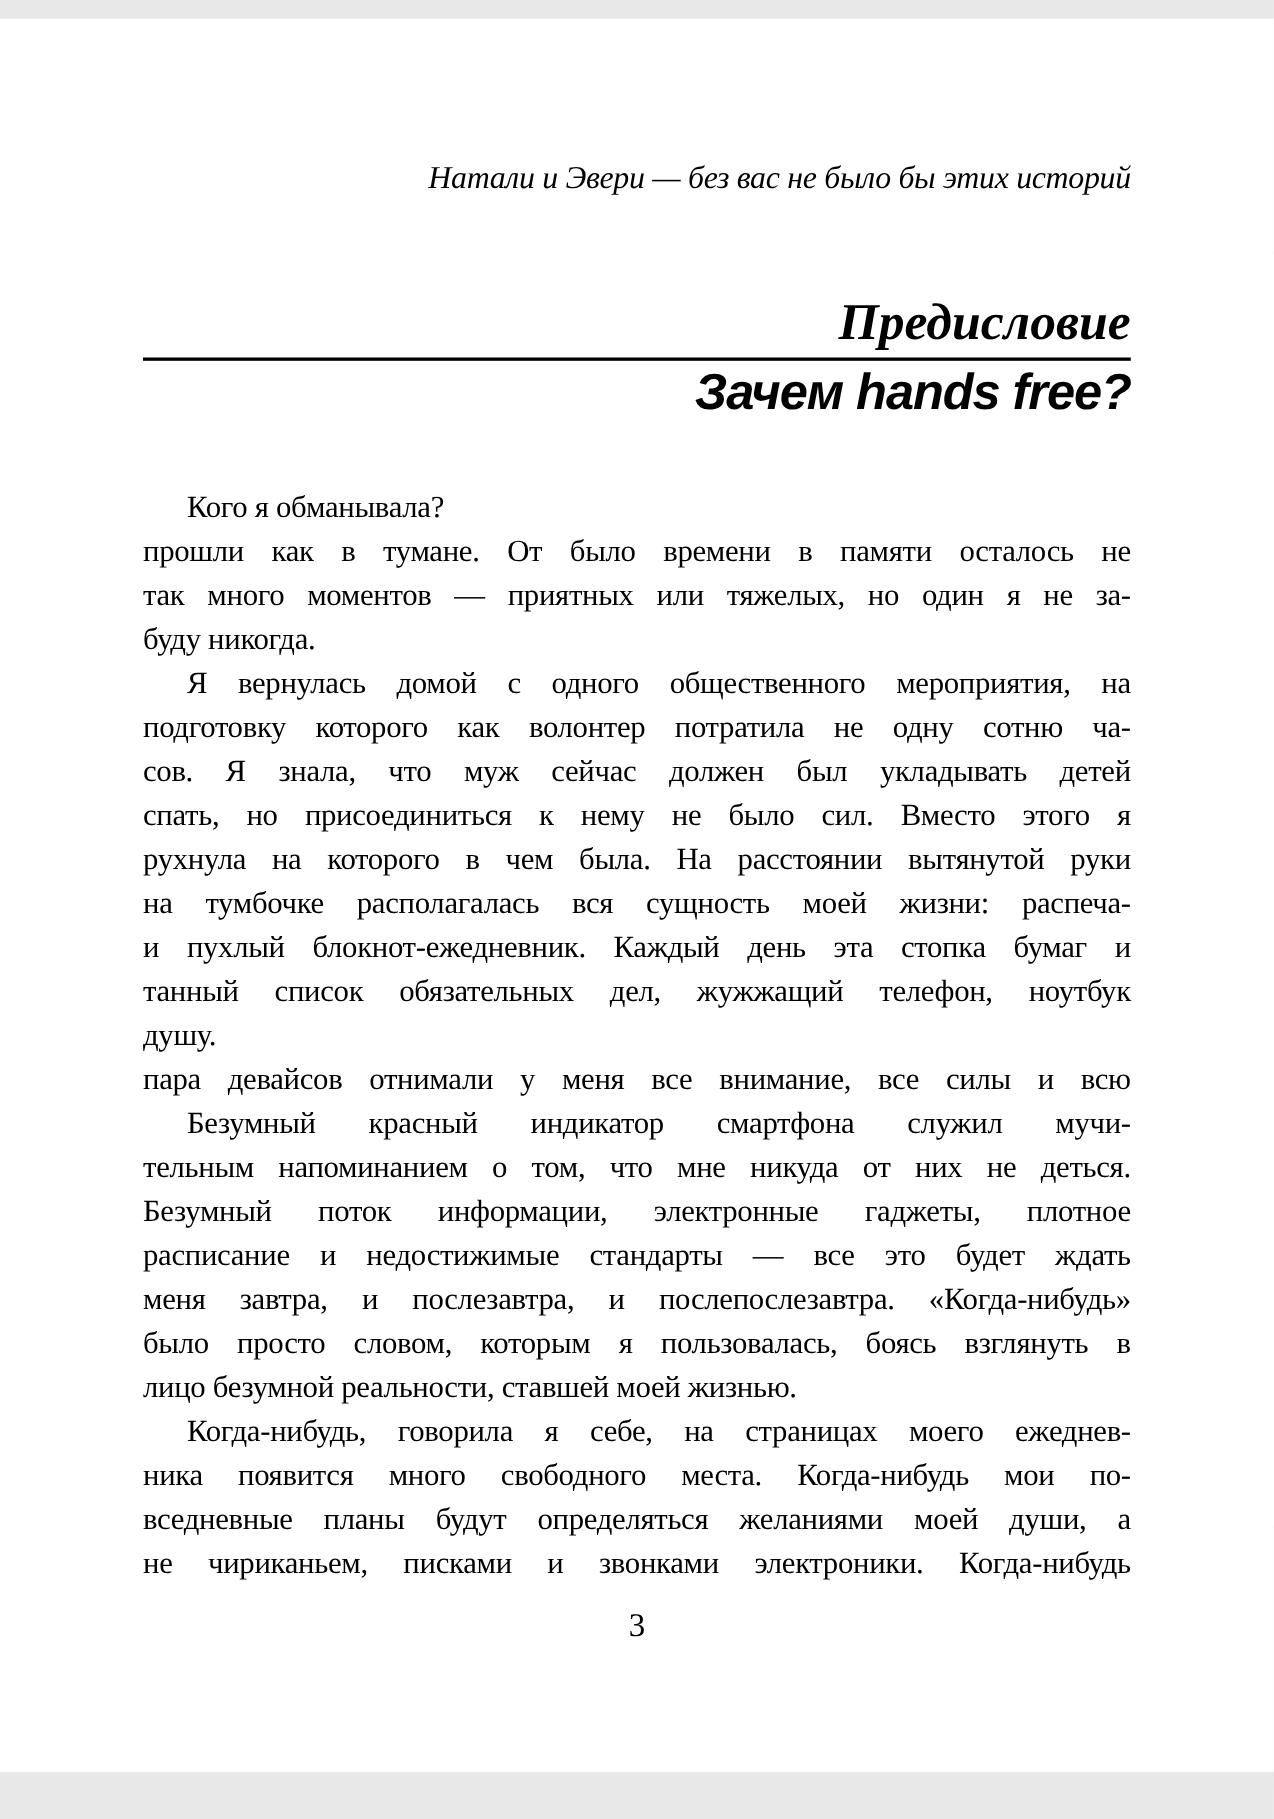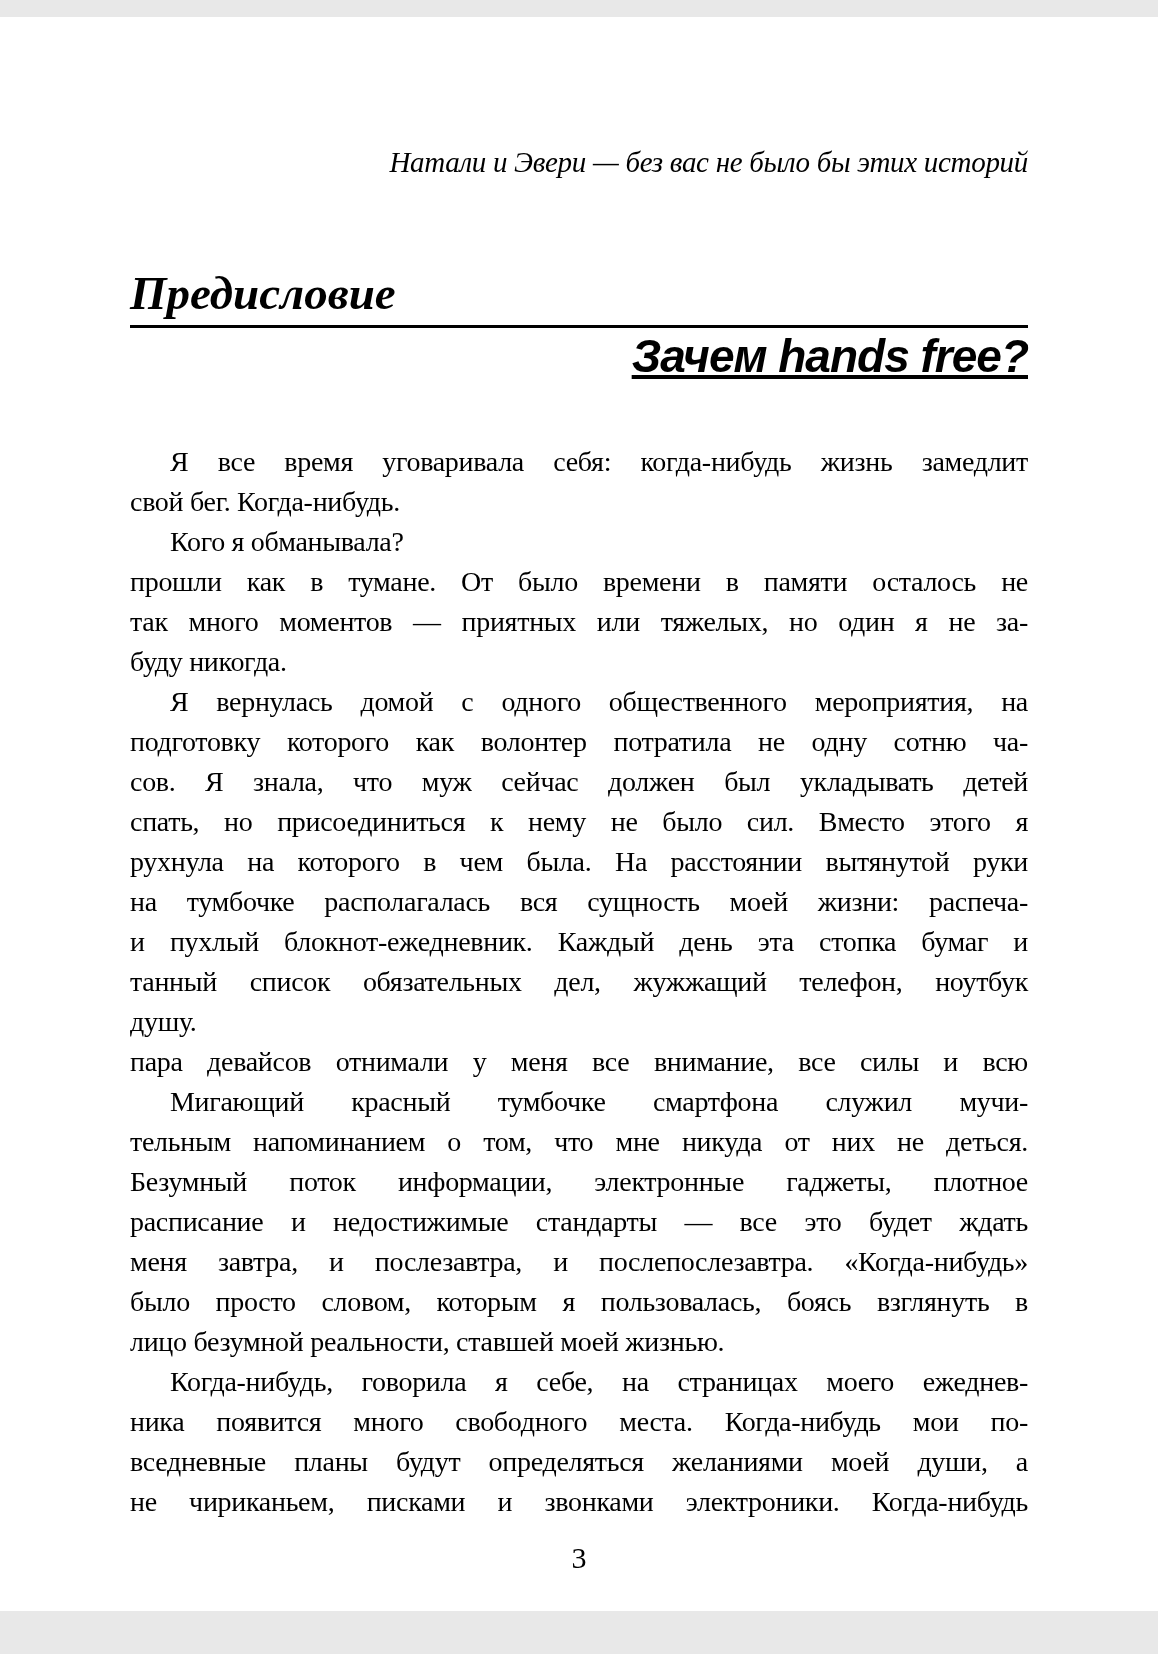--- a/index.html
+++ b/index.html
@@ -25,32 +25,32 @@
   }
   .dedication {
     margin-top: 126px;
     font: italic 400 29px/38px "Liberation Serif", serif;
     letter-spacing: -0.3px;
     text-align: right;
   }
   .chapter-title {
     margin-top: 86px;
     font: italic 700 47px/52px "Liberation Serif", serif;
+    text-align: right;
   }
   .heading-rule {
     margin-top: 6px;
     border-top: 3px solid #000;
     height: 0;
   }
   .chapter-subtitle {
     margin-top: 2px;
     font: italic 700 46px/52px "Liberation Sans", sans-serif;
     letter-spacing: -1px;
     text-align: right;
-    text-decoration: underline;
   }
   .body-text {
     margin-top: 60px;
     font: 400 28px/40px "Liberation Serif", serif;
     letter-spacing: -0.3px;
   }
   .para { margin: 0; }
   .line {
     text-align: justify;
     text-align-last: justify;
@@ -74,45 +74,41 @@
     <div class="dedication">Натали и Эвери — без вас не было бы этих историй</div>
 
     <div>
       <div class="chapter-title">Предисловие</div>
       <div class="heading-rule"></div>
       <div class="chapter-subtitle">Зачем hands free?</div>
     </div>
 
     <div class="body-text">
         <div class="para">
-          <div class="line first">Я все время уговаривала себя: когда-нибудь жизнь замедлит</div>
-          <div class="line last">свой бег. Когда-нибудь.</div>
-        </div>
-        <div class="para">
           <div class="line first last">Кого я обманывала?</div>
         </div>
         <div class="para">
           <div class="line">прошли как в тумане. От было времени в памяти осталось не</div>
           <div class="line">так много моментов — приятных или тяжелых, но один я не за-</div>
           <div class="line last">буду никогда.</div>
         </div>
         <div class="para">
           <div class="line first">Я вернулась домой с одного общественного мероприятия, на</div>
           <div class="line">подготовку которого как волонтер потратила не одну сотню ча-</div>
           <div class="line">сов. Я знала, что муж сейчас должен был укладывать детей</div>
           <div class="line">спать, но присоединиться к нему не было сил. Вместо этого я</div>
           <div class="line">рухнула на которого в чем была. На расстоянии вытянутой руки</div>
           <div class="line">на тумбочке располагалась вся сущность моей жизни: распеча-</div>
           <div class="line">и пухлый блокнот-ежедневник. Каждый день эта стопка бумаг и</div>
           <div class="line">танный список обязательных дел, жужжащий телефон, ноутбук</div>
           <div class="line last">душу.</div>
           <div class="line">пара девайсов отнимали у меня все внимание, все силы и всю</div>
         </div>
         <div class="para">
-          <div class="line first">Мигающий красный тумбочке смартфона служил мучи-</div>
+          <div class="line first">Безумный красный индикатор смартфона служил мучи-</div>
           <div class="line">тельным напоминанием о том, что мне никуда от них не деться.</div>
           <div class="line">Безумный поток информации, электронные гаджеты, плотное</div>
           <div class="line">расписание и недостижимые стандарты — все это будет ждать</div>
           <div class="line">меня завтра, и послезавтра, и послепослезавтра. «Когда-нибудь»</div>
           <div class="line">было просто словом, которым я пользовалась, боясь взглянуть в</div>
           <div class="line last">лицо безумной реальности, ставшей моей жизнью.</div>
         </div>
         <div class="para">
           <div class="line first">Когда-нибудь, говорила я себе, на страницах моего ежеднев-</div>
           <div class="line">ника появится много свободного места. Когда-нибудь мои по-</div>

